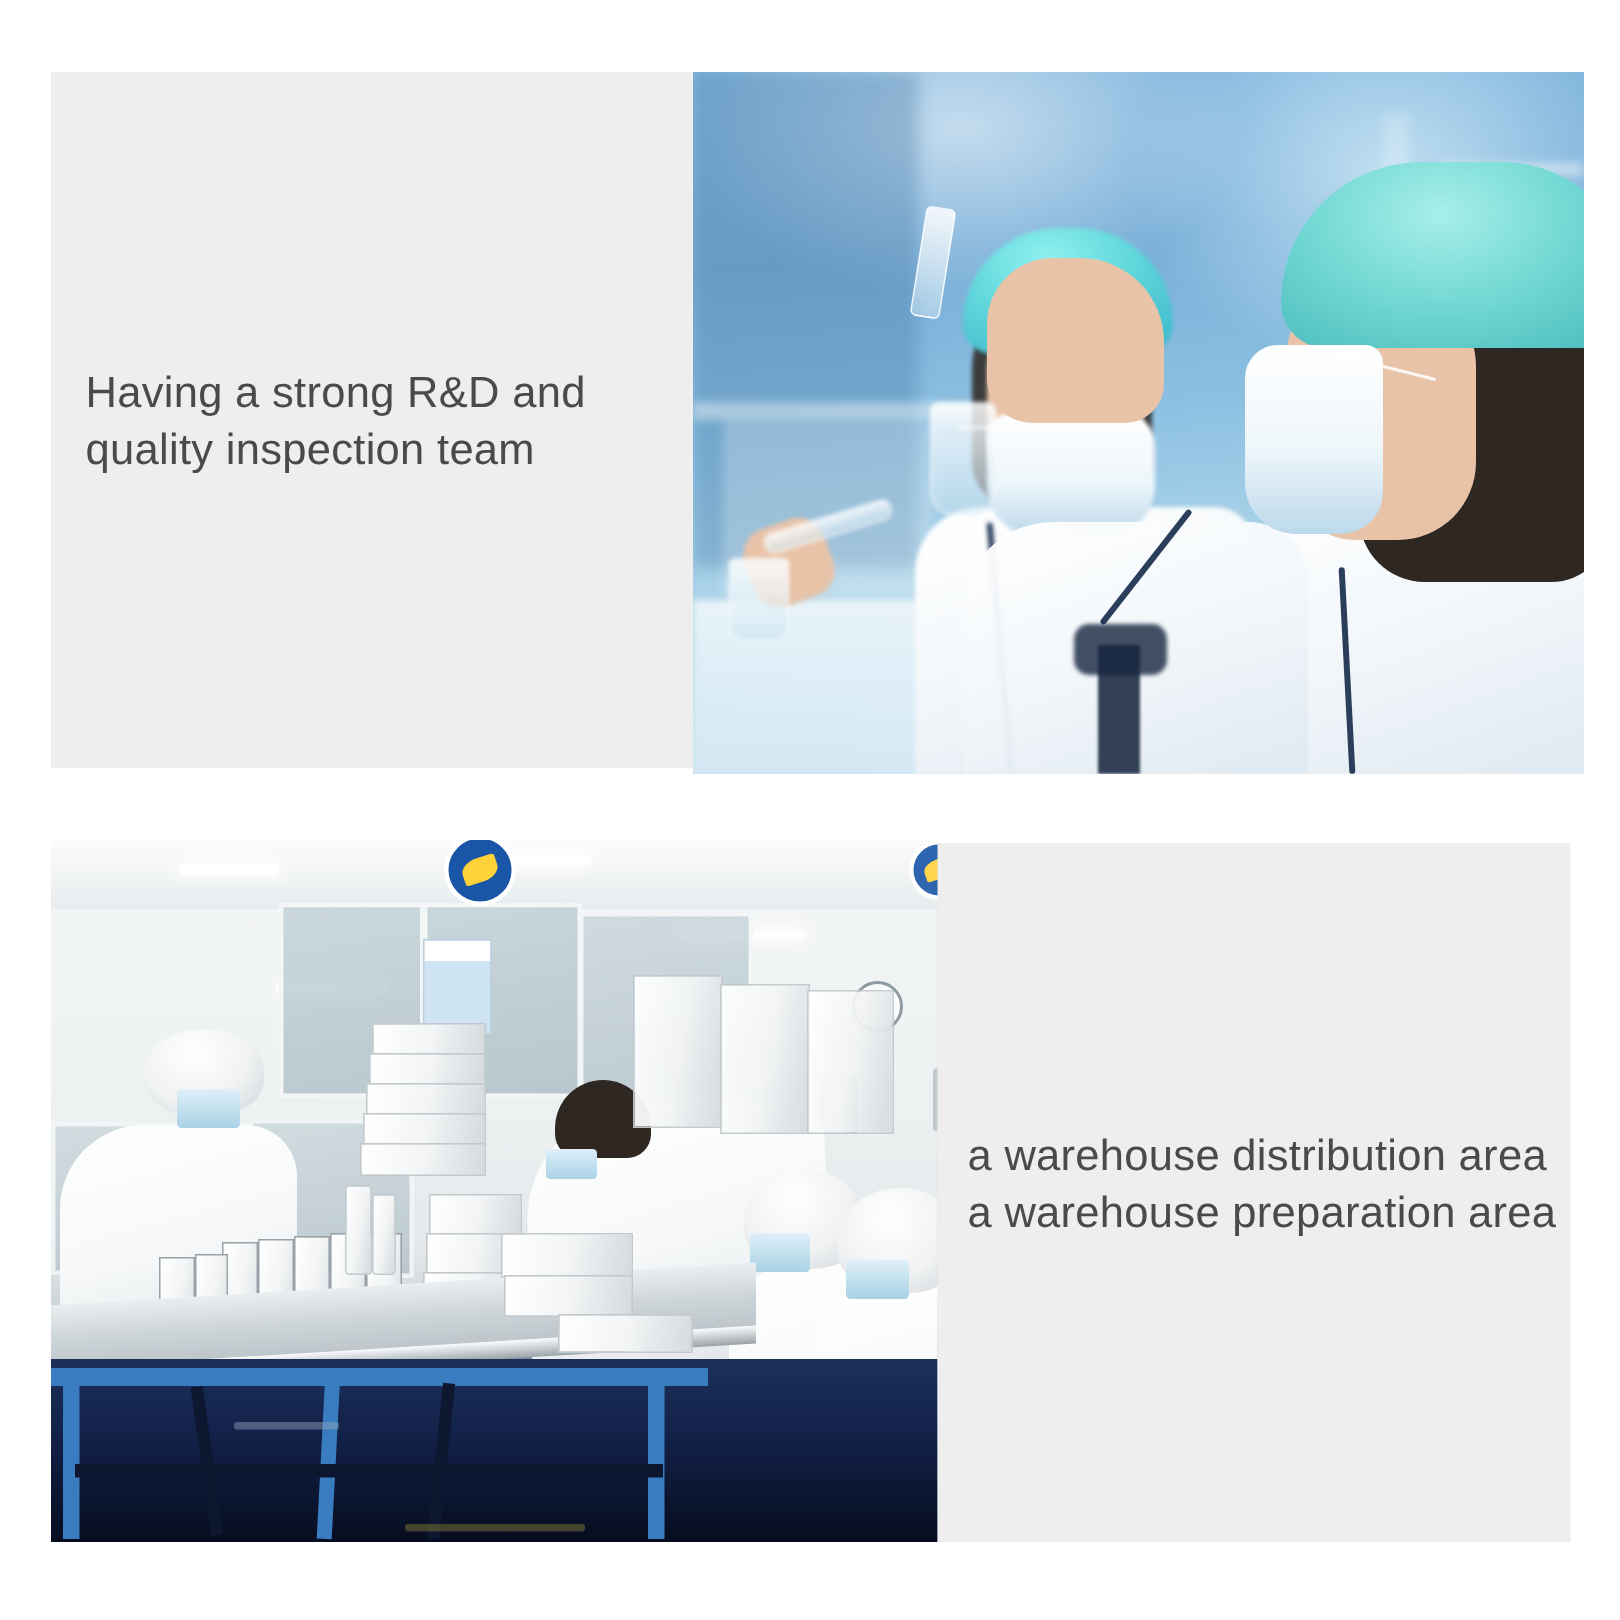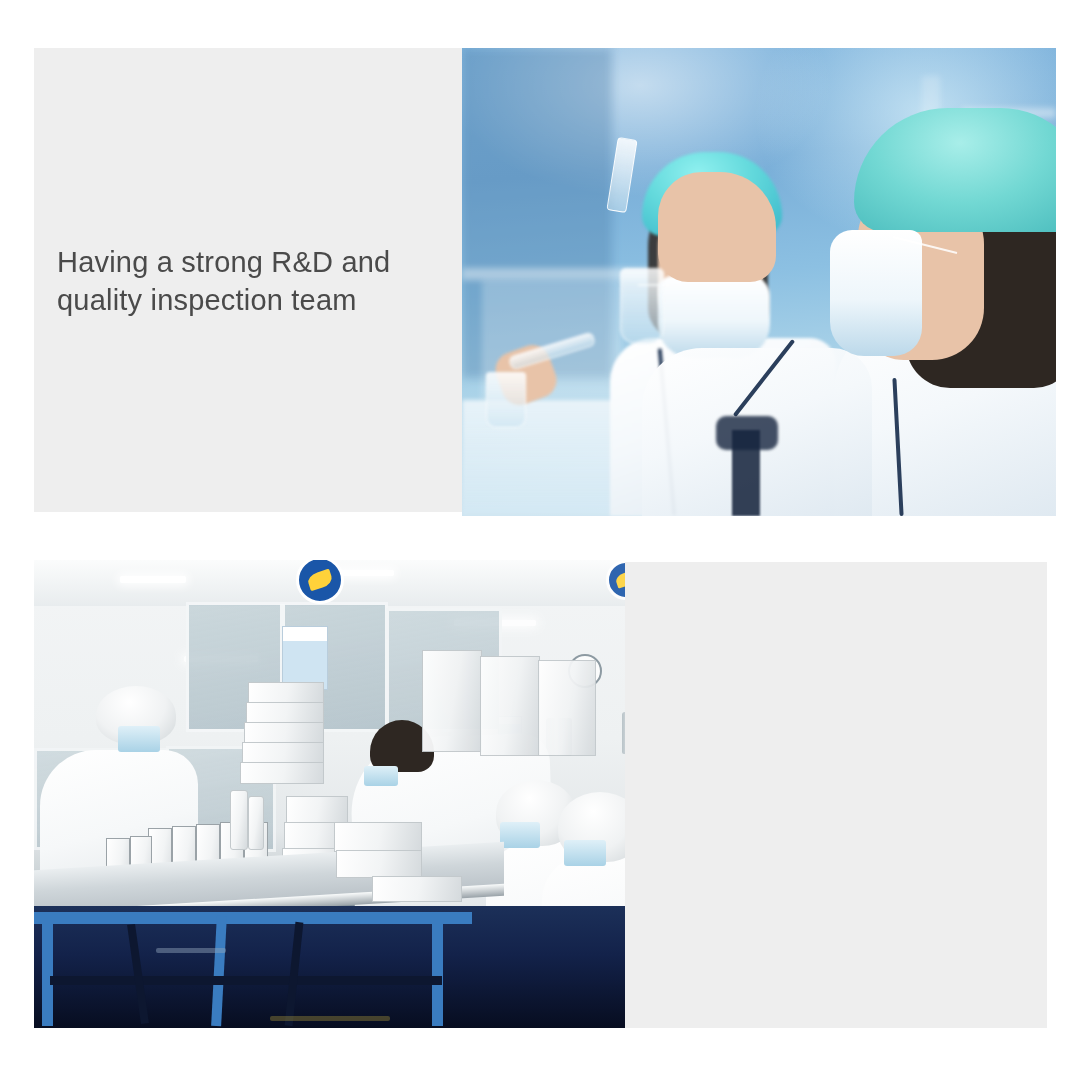--- a/index.html
+++ b/index.html
@@ -250,20 +250,22 @@
     <div class="skin" style="left:196px;top:124px;width:118px;height:110px;border-radius:44px 56px 26px 30px;"></div>
     <div class="glassware" style="left:150px;top:90px;width:18px;height:72px;border-radius:4px;transform:rotate(9deg);"></div>
     <div class="glassware blur-sm" style="left:158px;top:220px;width:42px;height:74px;border-radius:6px 6px 16px 16px;"></div>
 
     <div class="lab-dark-panel" style="left:270px;top:382px;width:28px;height:86px;background:#13213a;opacity:.85;filter:blur(1px);"></div>
     <div class="lab-dark-panel" style="left:254px;top:368px;width:62px;height:34px;background:#16253f;opacity:.8;filter:blur(1.5px);border-radius:10px;"></div>
   </div>
 
   <div class="gray-panel" id="bot-gray"></div>
 
+  <div class="caption" id="bot-caption">a warehouse distribution area
+a warehouse preparation area</div>
 
   <div class="photo" id="bot-photo">
     <div class="room-bg"></div>
 
     <div class="ceiling" style="left:0;top:0;width:591px;height:46px;"></div>
     <div class="light-strip" style="left:86px;top:16px;width:66px;height:7px;"></div>
     <div class="light-strip" style="left:300px;top:10px;width:60px;height:6px;"></div>
     <div class="light-strip" style="left:420px;top:60px;width:82px;height:6px;opacity:.9;"></div>
     <div class="light-strip" style="left:150px;top:96px;width:74px;height:6px;opacity:.85;"></div>
 

